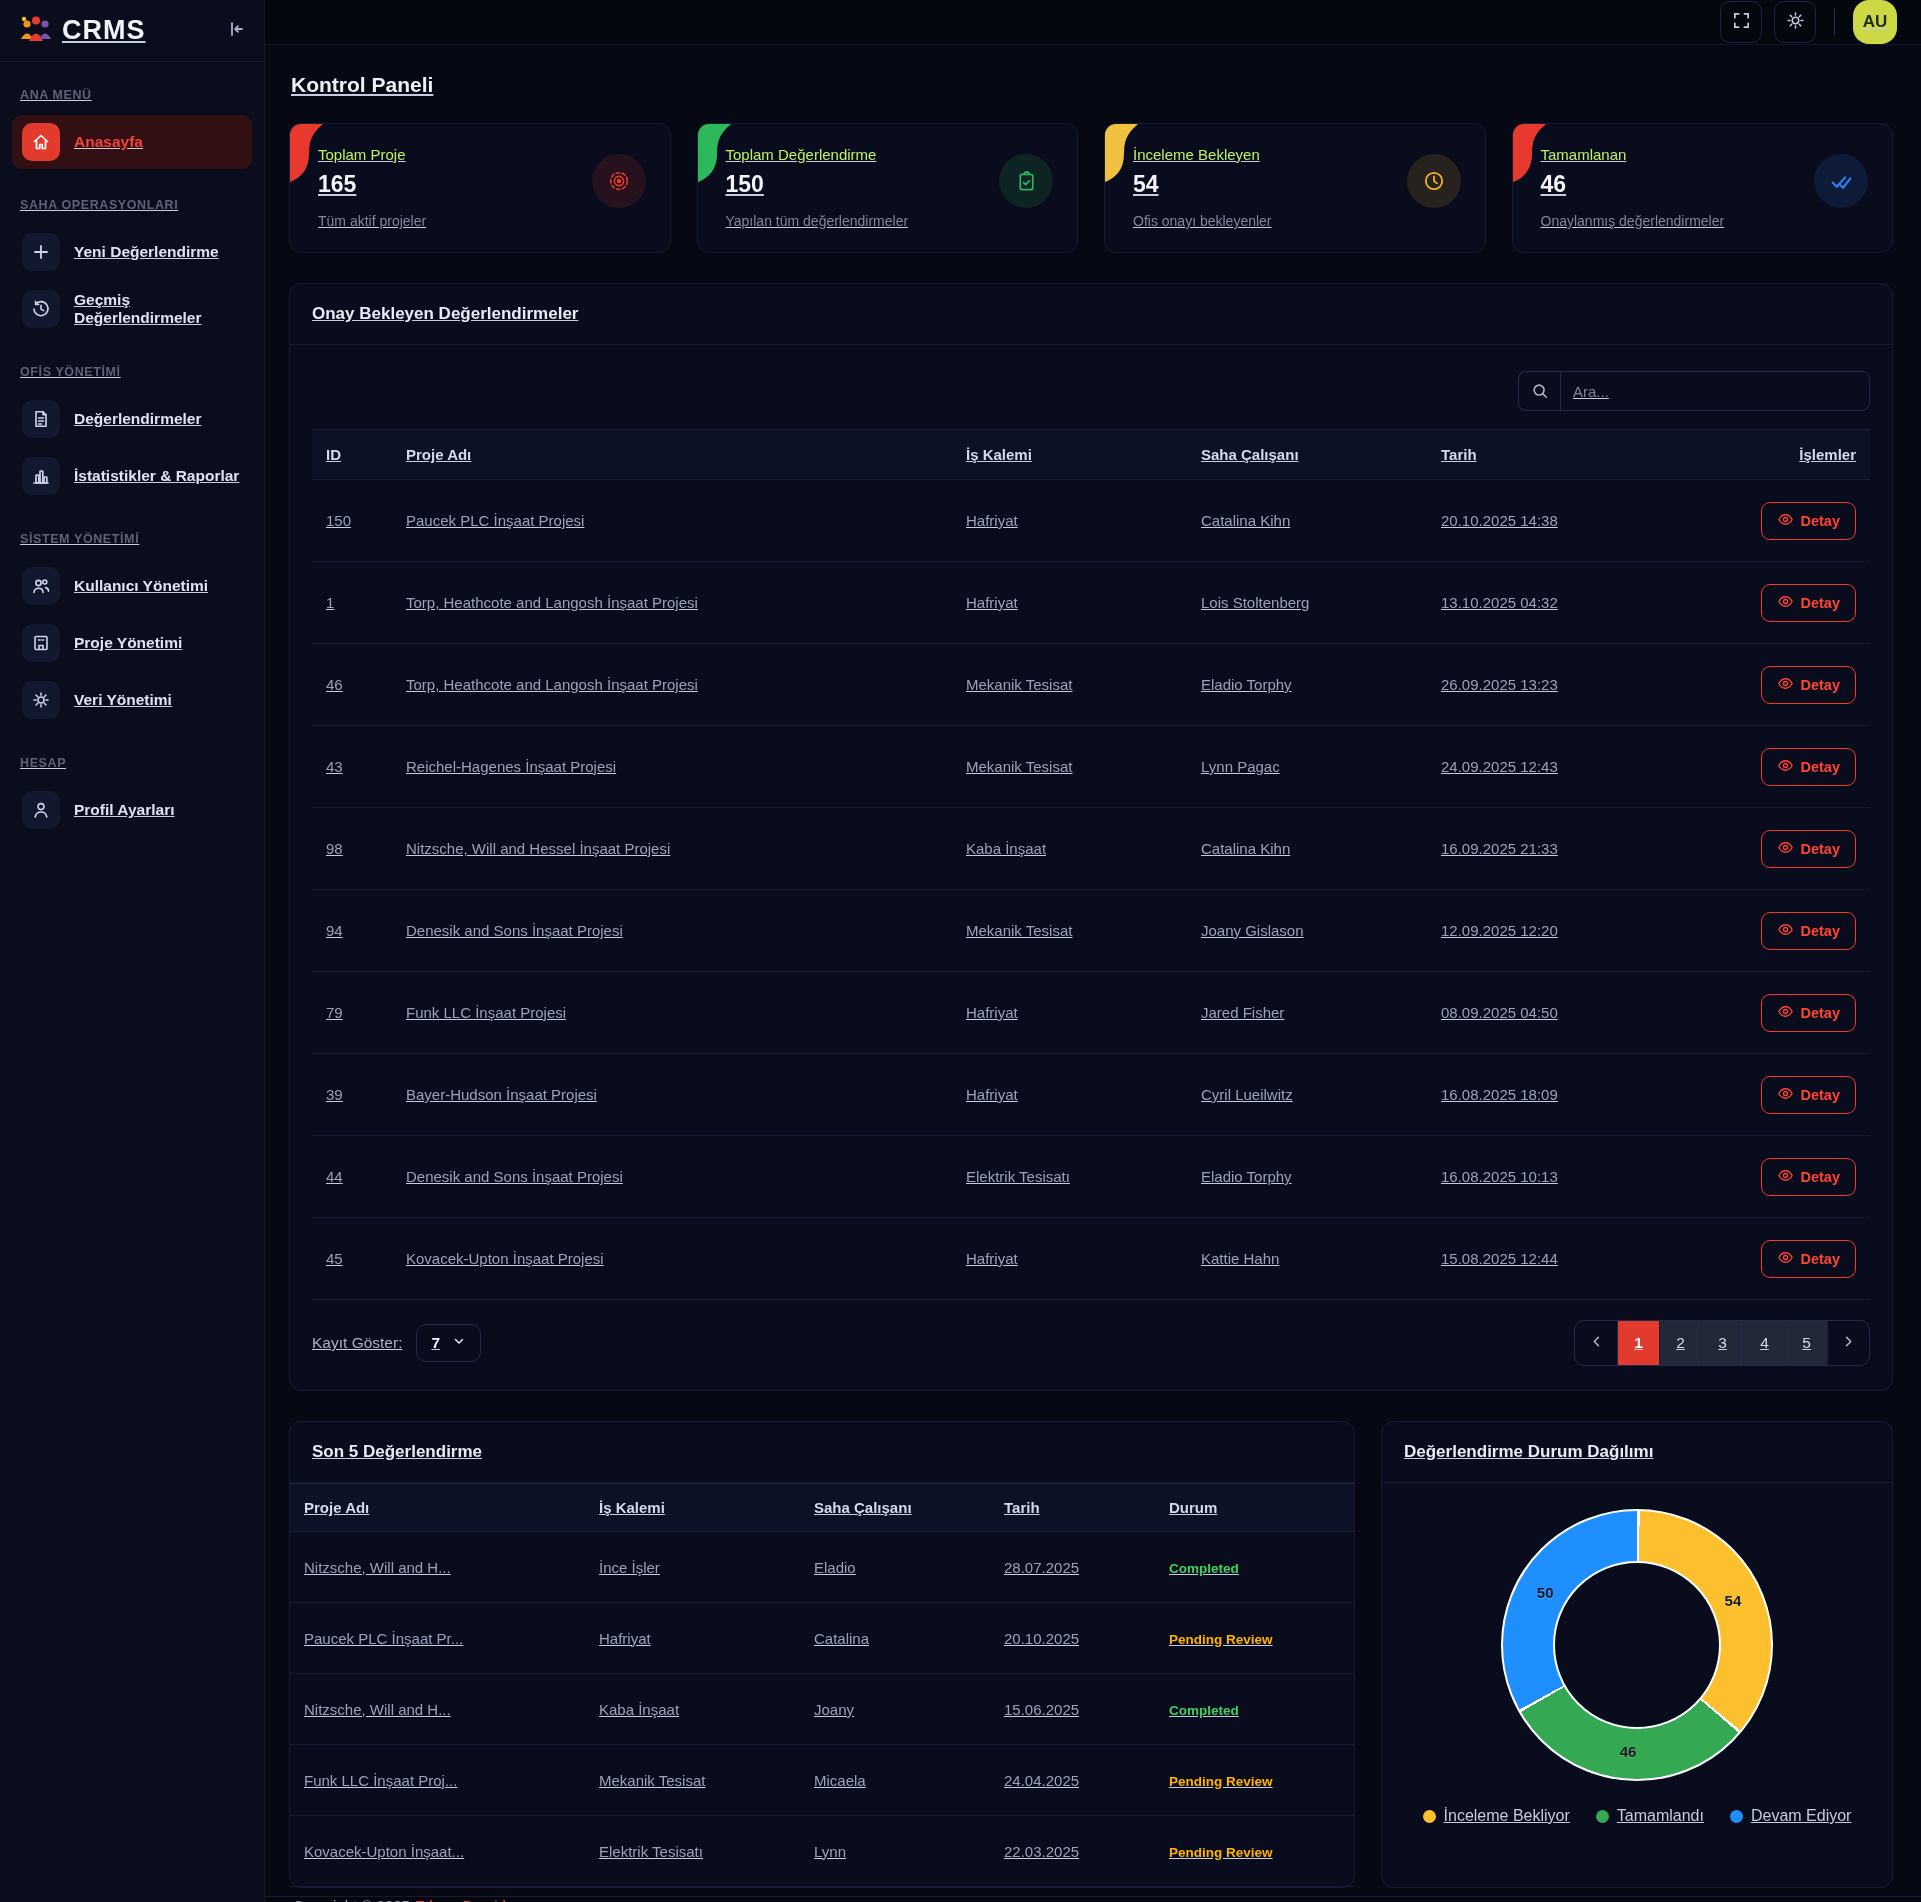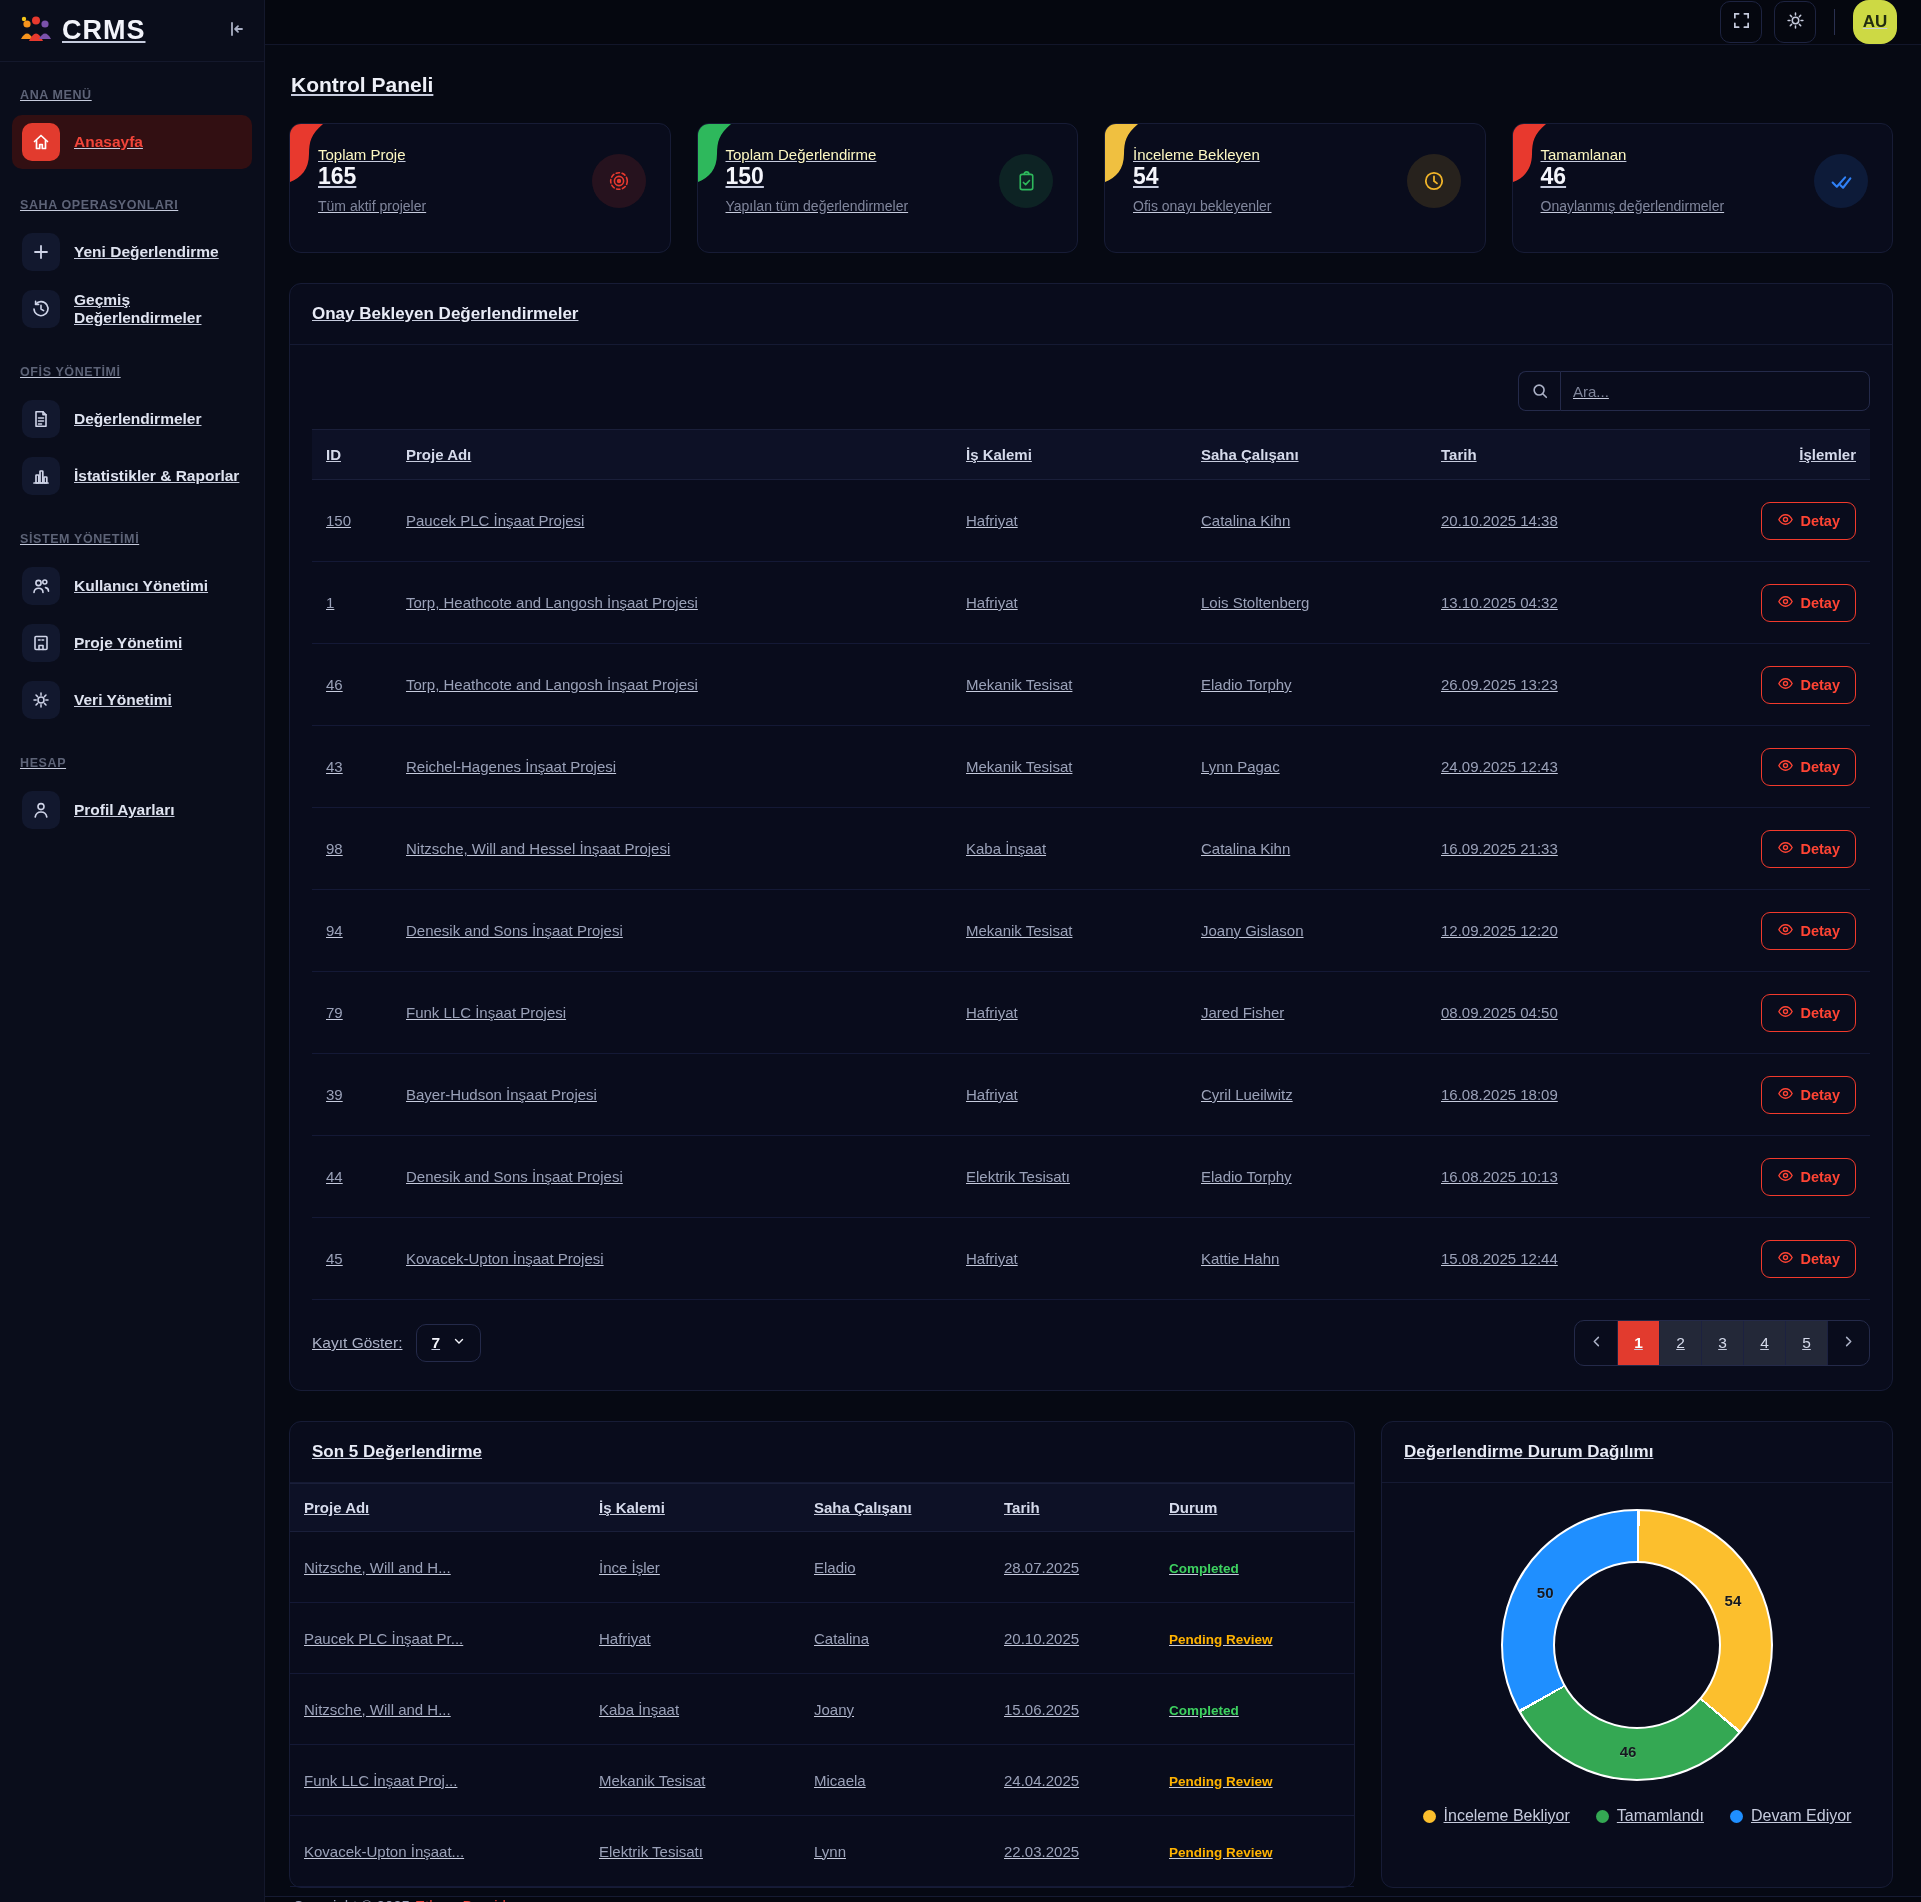--- a/index.html
+++ b/index.html
@@ -57,22 +57,22 @@
   .page-title { font-size:21px; font-weight:bold; color:#eef0f8; margin:6px 0 26px 2px; }
 
   
   .stats-row { display:flex; gap:26px; margin-bottom:30px; }
   .stat-card {
     position:relative; flex:1; height:130px; background:#090c1c; border:1px solid #171c36;
     border-radius:12px; overflow:hidden; padding:22px 24px 0 28px;
     display:flex; justify-content:space-between;
   }
   .ribbon { position:absolute; top:0; left:0; }
-  .stat-label { font-size:15px; color:#fef9c3; }
-  .stat-value { font-size:23px; font-weight:bold; color:#f4f5fb; margin-bottom:8px; }
+  .stat-label { font-size:15px; color:#bef264; margin-bottom:8px; }
+  .stat-value { font-size:23px; font-weight:bold; color:#f4f5fb; margin-bottom:15px; }
   .stat-desc { font-size:14px; color:#80869c; }
   .stat-bubble {
     width:54px; height:54px; border-radius:50%; display:flex; align-items:center;
     justify-content:center; margin-top:8px; flex:0 0 auto;
   }
 
   
   .panel { background:#090c1c; border:1px solid #171c36; border-radius:12px; }
   .panel-title-row { padding:20px 22px; border-bottom:1px solid #151a33; }
   .panel-title { font-size:17px; font-weight:bold; color:#e8ebf6; }

